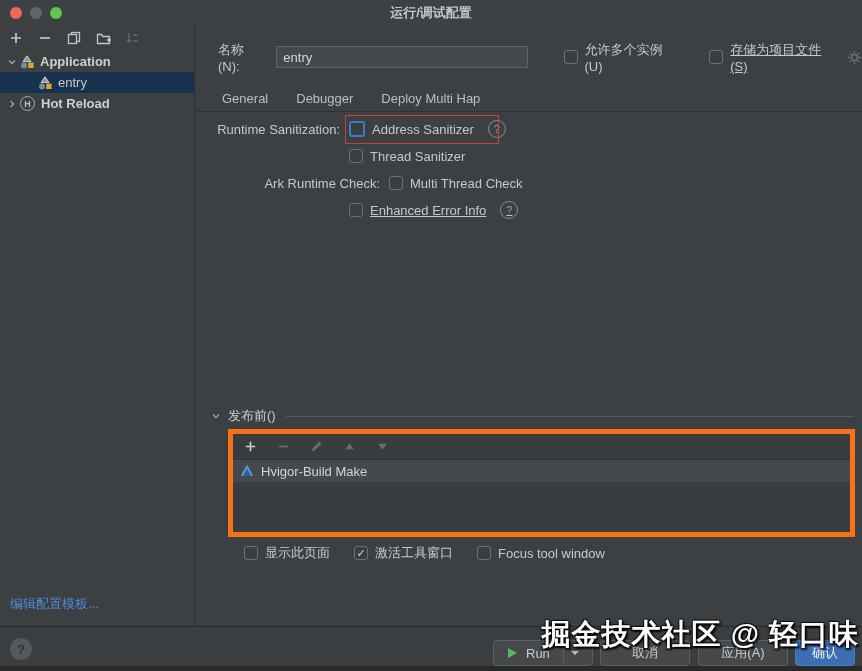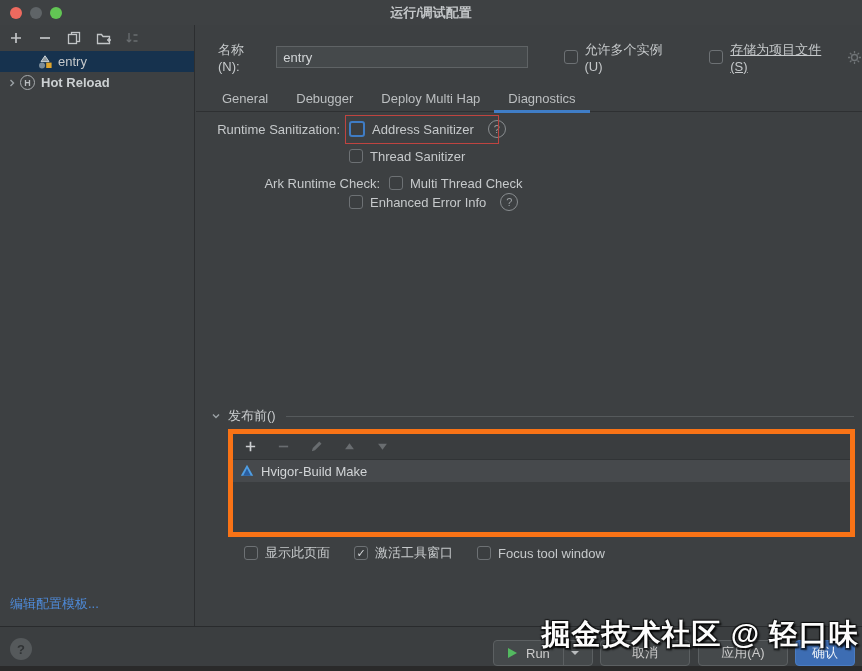--- a/index.html
+++ b/index.html
@@ -124,20 +124,35 @@
           </svg>
       </span>
       <span class="tool-btn disabled">
         <svg width="14" height="14" viewBox="0 0 14 14">
             <path d="M4 2v9M4 11l-2.2-2.4M4 11l2.2-2.4" stroke="currentColor" stroke-width="1.3" fill="none"></path>
             <path d="M8.5 4h4M8.5 10h4" stroke="currentColor" stroke-width="1.3"></path>
           </svg>
       </span>
     </div>
 
+    <div class="tree-row group">
+      <span class="chev">
+        <svg width="10" height="10" viewBox="0 0 10 10">
+            <path d="M2 3.5l3 3 3-3" fill="none" stroke="#9ba1a5" stroke-width="1.4"></path>
+          </svg>
+      </span>
+      <span class="tree-ico">
+        <svg width="14" height="14" viewBox="0 0 14 14">
+            <polygon points="7,0.8 11,6.6 3,6.6" fill="#8e999f" stroke="#d7dde1" stroke-width="0.9"></polygon>
+            <circle cx="4" cy="10.4" r="3" fill="#7a8b99"></circle>
+            <rect x="8.2" y="7.6" width="5.4" height="5.4" fill="#e0a62e"></rect>
+          </svg>
+      </span>
+      <span class="tree-label">Application</span>
+    </div>
 
     <div class="tree-row selected">
       <span class="indent"></span>
       <span class="tree-ico">
         <svg width="14" height="14" viewBox="0 0 14 14">
             <polygon points="7,0.8 11,6.6 3,6.6" fill="#8e999f" stroke="#d7dde1" stroke-width="0.9"></polygon>
             <circle cx="4" cy="10.4" r="3" fill="#7a8b99"></circle>
             <rect x="8.2" y="7.6" width="5.4" height="5.4" fill="#e0a62e"></rect>
           </svg>
       </span>
@@ -177,21 +192,20 @@
             <circle cx="7.5" cy="7.5" r="3" fill="none" stroke="currentColor" stroke-width="1.4"></circle>
             <path d="M7.5 1v2.2M7.5 11.8V14M1 7.5h2.2M11.8 7.5H14M2.9 2.9l1.6 1.6M10.5 10.5l1.6 1.6M12.1 2.9l-1.6 1.6M4.5 10.5l-1.6 1.6" stroke="currentColor" stroke-width="1.3"></path>
           </svg>
       </span>
     </div>
 
     <div class="tabs-row">
       <span class="tab">General</span>
       <span class="tab">Debugger</span>
       <span class="tab">Deploy Multi Hap</span>
-      <span class="tab selected">Diagnostics</span>
     </div>
 
     <div class="red-box"></div>
 
     <div class="form-row" style="top:91px;">
       <span class="form-label">Runtime Sanitization:</span>
       <span class="form-ctrl">
         <span class="cb-item">
           <span class="cb focus"></span>
           <span class="cb-label">Address Sanitizer</span>
@@ -213,21 +227,21 @@
     <div class="form-row" style="top:145px;padding-left:40px;">
       <span class="form-label">Ark Runtime Check:</span>
       <span class="form-ctrl">
         <span class="cb-item">
           <span class="cb"></span>
           <span class="cb-label">Multi Thread Check</span>
         </span>
       </span>
     </div>
 
-    <div class="form-row" style="top:164px;">
+    <div class="form-row" style="top:172px;text-decoration:underline;">
       <span class="form-label"></span>
       <span class="form-ctrl">
         <span class="cb-item">
           <span class="cb"></span>
           <span class="cb-label">Enhanced Error Info</span>
         </span>
         <span class="help">?</span>
       </span>
     </div>
 

